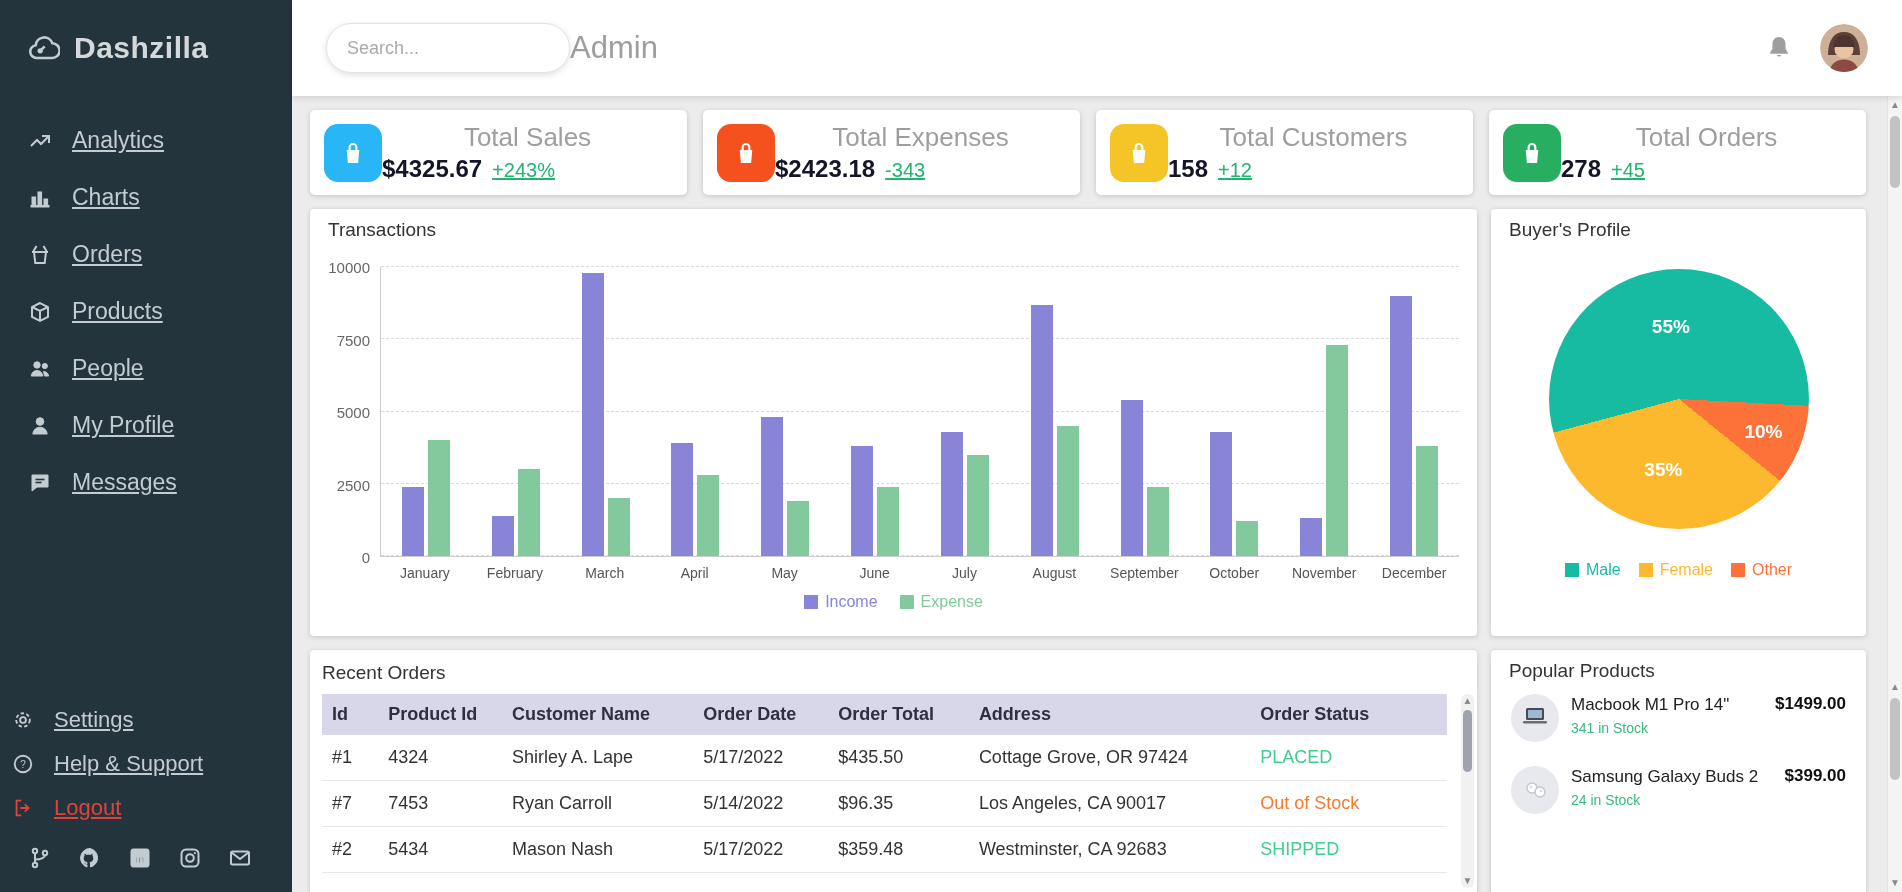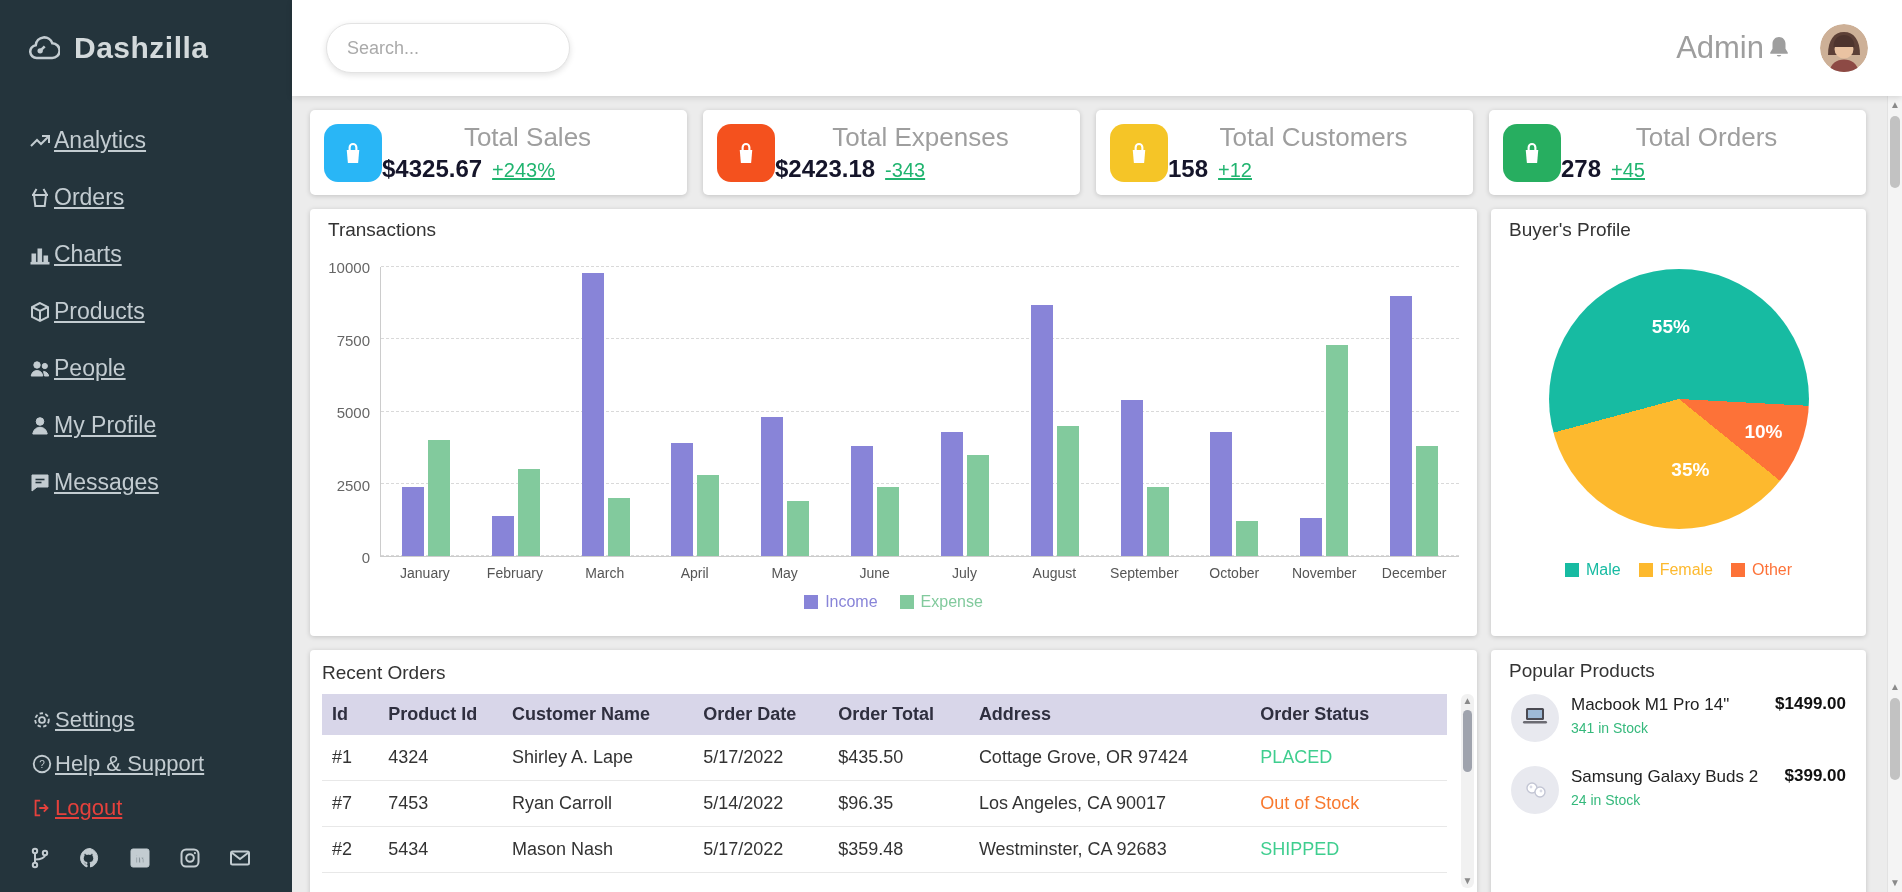--- a/index.html
+++ b/index.html
@@ -4,38 +4,38 @@
 <style>
 * { box-sizing: border-box; margin: 0; padding: 0; }
 html, body { width: 1902px; height: 892px; overflow: hidden; font-family: "Liberation Sans", sans-serif; background: #ececec; }
 .app { display: flex; width: 100%; height: 100%; }
 
 
 .sidebar { width: 292px; background: #24343c; color: #c3ccd1; display: flex; flex-direction: column; flex-shrink: 0; }
 .logo { display: flex; align-items: center; gap: 14px; height: 96px; padding: 0 26px; color: #d3d9db; }
 .logo-text { font-size: 30px; font-weight: bold; letter-spacing: .5px; }
 .nav { margin-top: 16px; }
-.nav-item { display: flex; align-items: center; gap: 2px; padding: 15px 28px; font-size: 23px; cursor: pointer; }
+.nav-item { display: flex; align-items: center; gap: 20px; padding: 15px 28px; font-size: 23px; cursor: pointer; }
 .nav-item .label { text-decoration: underline; }
 .icon { display: inline-flex; align-items: center; justify-content: center; }
 .sidebar svg { stroke: #c3ccd1; }
 .bottom { margin-top: auto; }
-.bottom .nav-item { padding: 9px 31px; font-size: 22px; }
+.bottom .nav-item { padding: 9px 12px; font-size: 22px; }
 .logout { color: #e5413c; }
 .logout svg { stroke: #e5413c; }
 .social { display: flex; gap: 26px; padding: 16px 28px 22px; }
 .social .icon { cursor: pointer; }
 
 
 .main { flex: 1; display: flex; flex-direction: column; position: relative; }
 .topbar { height: 96px; background: #fff; display: flex; align-items: center; padding: 0 34px; box-shadow: 0 2px 6px rgba(0,0,0,.12); position: relative; z-index: 5; }
 .search-pill { width: 244px; height: 50px; border: 1px solid #e3e3e3; border-radius: 25px; box-shadow: 0 2px 6px rgba(0,0,0,.12); display: flex; align-items: center; padding: 0 20px; background: #fff; }
 .search-pill input { border: none; outline: none; width: 100%; font-size: 18px; color: #666; font-family: "Liberation Sans", sans-serif; }
 .search-pill input::placeholder { color: #aaa; }
-.admin-title { flex: 1; text-align: right; font-size: 31px; color: #9e9e9e; }
+.admin-title { flex: 1; text-align: left; font-size: 31px; color: #9e9e9e; }
 .topbar-right { display: flex; align-items: center; gap: 26px; }
 .bell { color: #9e9e9e; cursor: pointer; }
 .avatar { width: 48px; height: 48px; border-radius: 50%; overflow: hidden; cursor: pointer; flex-shrink: 0; }
 
 
 .content { padding: 14px 36px 0 18px; height: 796px; position: relative; overflow: hidden; }
 .stats-row { display: grid; grid-template-columns: repeat(4, 1fr); gap: 16px; height: 85px; }
 .stat-card { background: #fff; border-radius: 5px; box-shadow: 0 1px 5px rgba(0,0,0,.18); display: flex; align-items: center; padding: 10px 14px; overflow: hidden; }
 .stat-icon { width: 58px; height: 58px; border-radius: 14px; display: flex; align-items: center; justify-content: center; flex-shrink: 0; }
 .stat-text { flex: 1; text-align: center; }
@@ -116,36 +116,36 @@
         <span class="icon">
           <svg width="24" height="24" viewBox="0 0 24 24" fill="none" stroke-width="2">
               <polyline points="3 17 9 11 13 15 21 7"></polyline>
               <polyline points="14 7 21 7 21 14"></polyline>
             </svg>
         </span>
         <span class="label">Analytics</span>
       </div>
       <div class="nav-item">
         <span class="icon">
-          <svg width="24" height="24" viewBox="0 0 24 24" fill="none" stroke-width="2">
-              <path d="M5 9 8.5 3M19 9l-3.5-6M4 9h16M6 9l1.3 11h9.4L18 9"></path>
-            </svg>
-        </span>
-        <span class="label">Orders</span>
-      </div>
-      <div class="nav-item">
-        <span class="icon">
           <svg width="24" height="24" viewBox="0 0 24 24" fill="currentColor" stroke="none">
               <rect x="4" y="11" width="3.6" height="8"></rect>
               <rect x="10" y="6" width="3.6" height="13"></rect>
               <rect x="16" y="13" width="3.6" height="6"></rect>
               <rect x="3" y="19.4" width="18" height="1.6"></rect>
             </svg>
         </span>
         <span class="label">Charts</span>
+      </div>
+      <div class="nav-item">
+        <span class="icon">
+          <svg width="24" height="24" viewBox="0 0 24 24" fill="none" stroke-width="2">
+              <path d="M5 9 8.5 3M19 9l-3.5-6M4 9h16M6 9l1.3 11h9.4L18 9"></path>
+            </svg>
+        </span>
+        <span class="label">Orders</span>
       </div>
       <div class="nav-item">
         <span class="icon">
           <svg width="24" height="24" viewBox="0 0 24 24" fill="none" stroke-width="2">
               <path d="M12 3 4 7v10l8 4 8-4V7l-8-4z"></path>
               <path d="M4 7l8 4 8-4M12 11v10"></path>
             </svg>
         </span>
         <span class="label">Products</span>
       </div>
@@ -432,21 +432,21 @@
             </div>
           </div>
         </section>
 
         <section class="card">
           <div class="card-title">Buyer's Profile</div>
           <div class="pie-wrap">
             <div class="pie" style="background: conic-gradient(from 255deg, rgb(23, 187, 162) 0deg, rgb(23, 187, 162) 198deg, rgb(253, 114, 56) 198deg, rgb(253, 114, 56) 234deg, rgb(253, 185, 46) 234deg, rgb(253, 185, 46) 360deg);">
                 <div class="pie-label" style="left: 47.0732%; top: 22.1534%;">55%</div>
                 <div class="pie-label" style="left: 82.6753%; top: 62.5429%;">10%</div>
-                <div class="pie-label" style="left: 44.1785%; top: 77.3881%; margin-left: 27px;">35%</div>
+                <div class="pie-label" style="left: 44.1785%; top: 77.3881%;">35%</div>
               </div>
           </div>
           <div class="pie-legend">
             <div class="legend-item">
               <span class="legend-swatch" style="background: rgb(23, 187, 162);"></span>
               <span style="color: rgb(23, 187, 162);">Male</span>
             </div>
             <div class="legend-item">
               <span class="legend-swatch" style="background: rgb(253, 185, 46);"></span>
               <span style="color: rgb(253, 185, 46);">Female</span>

